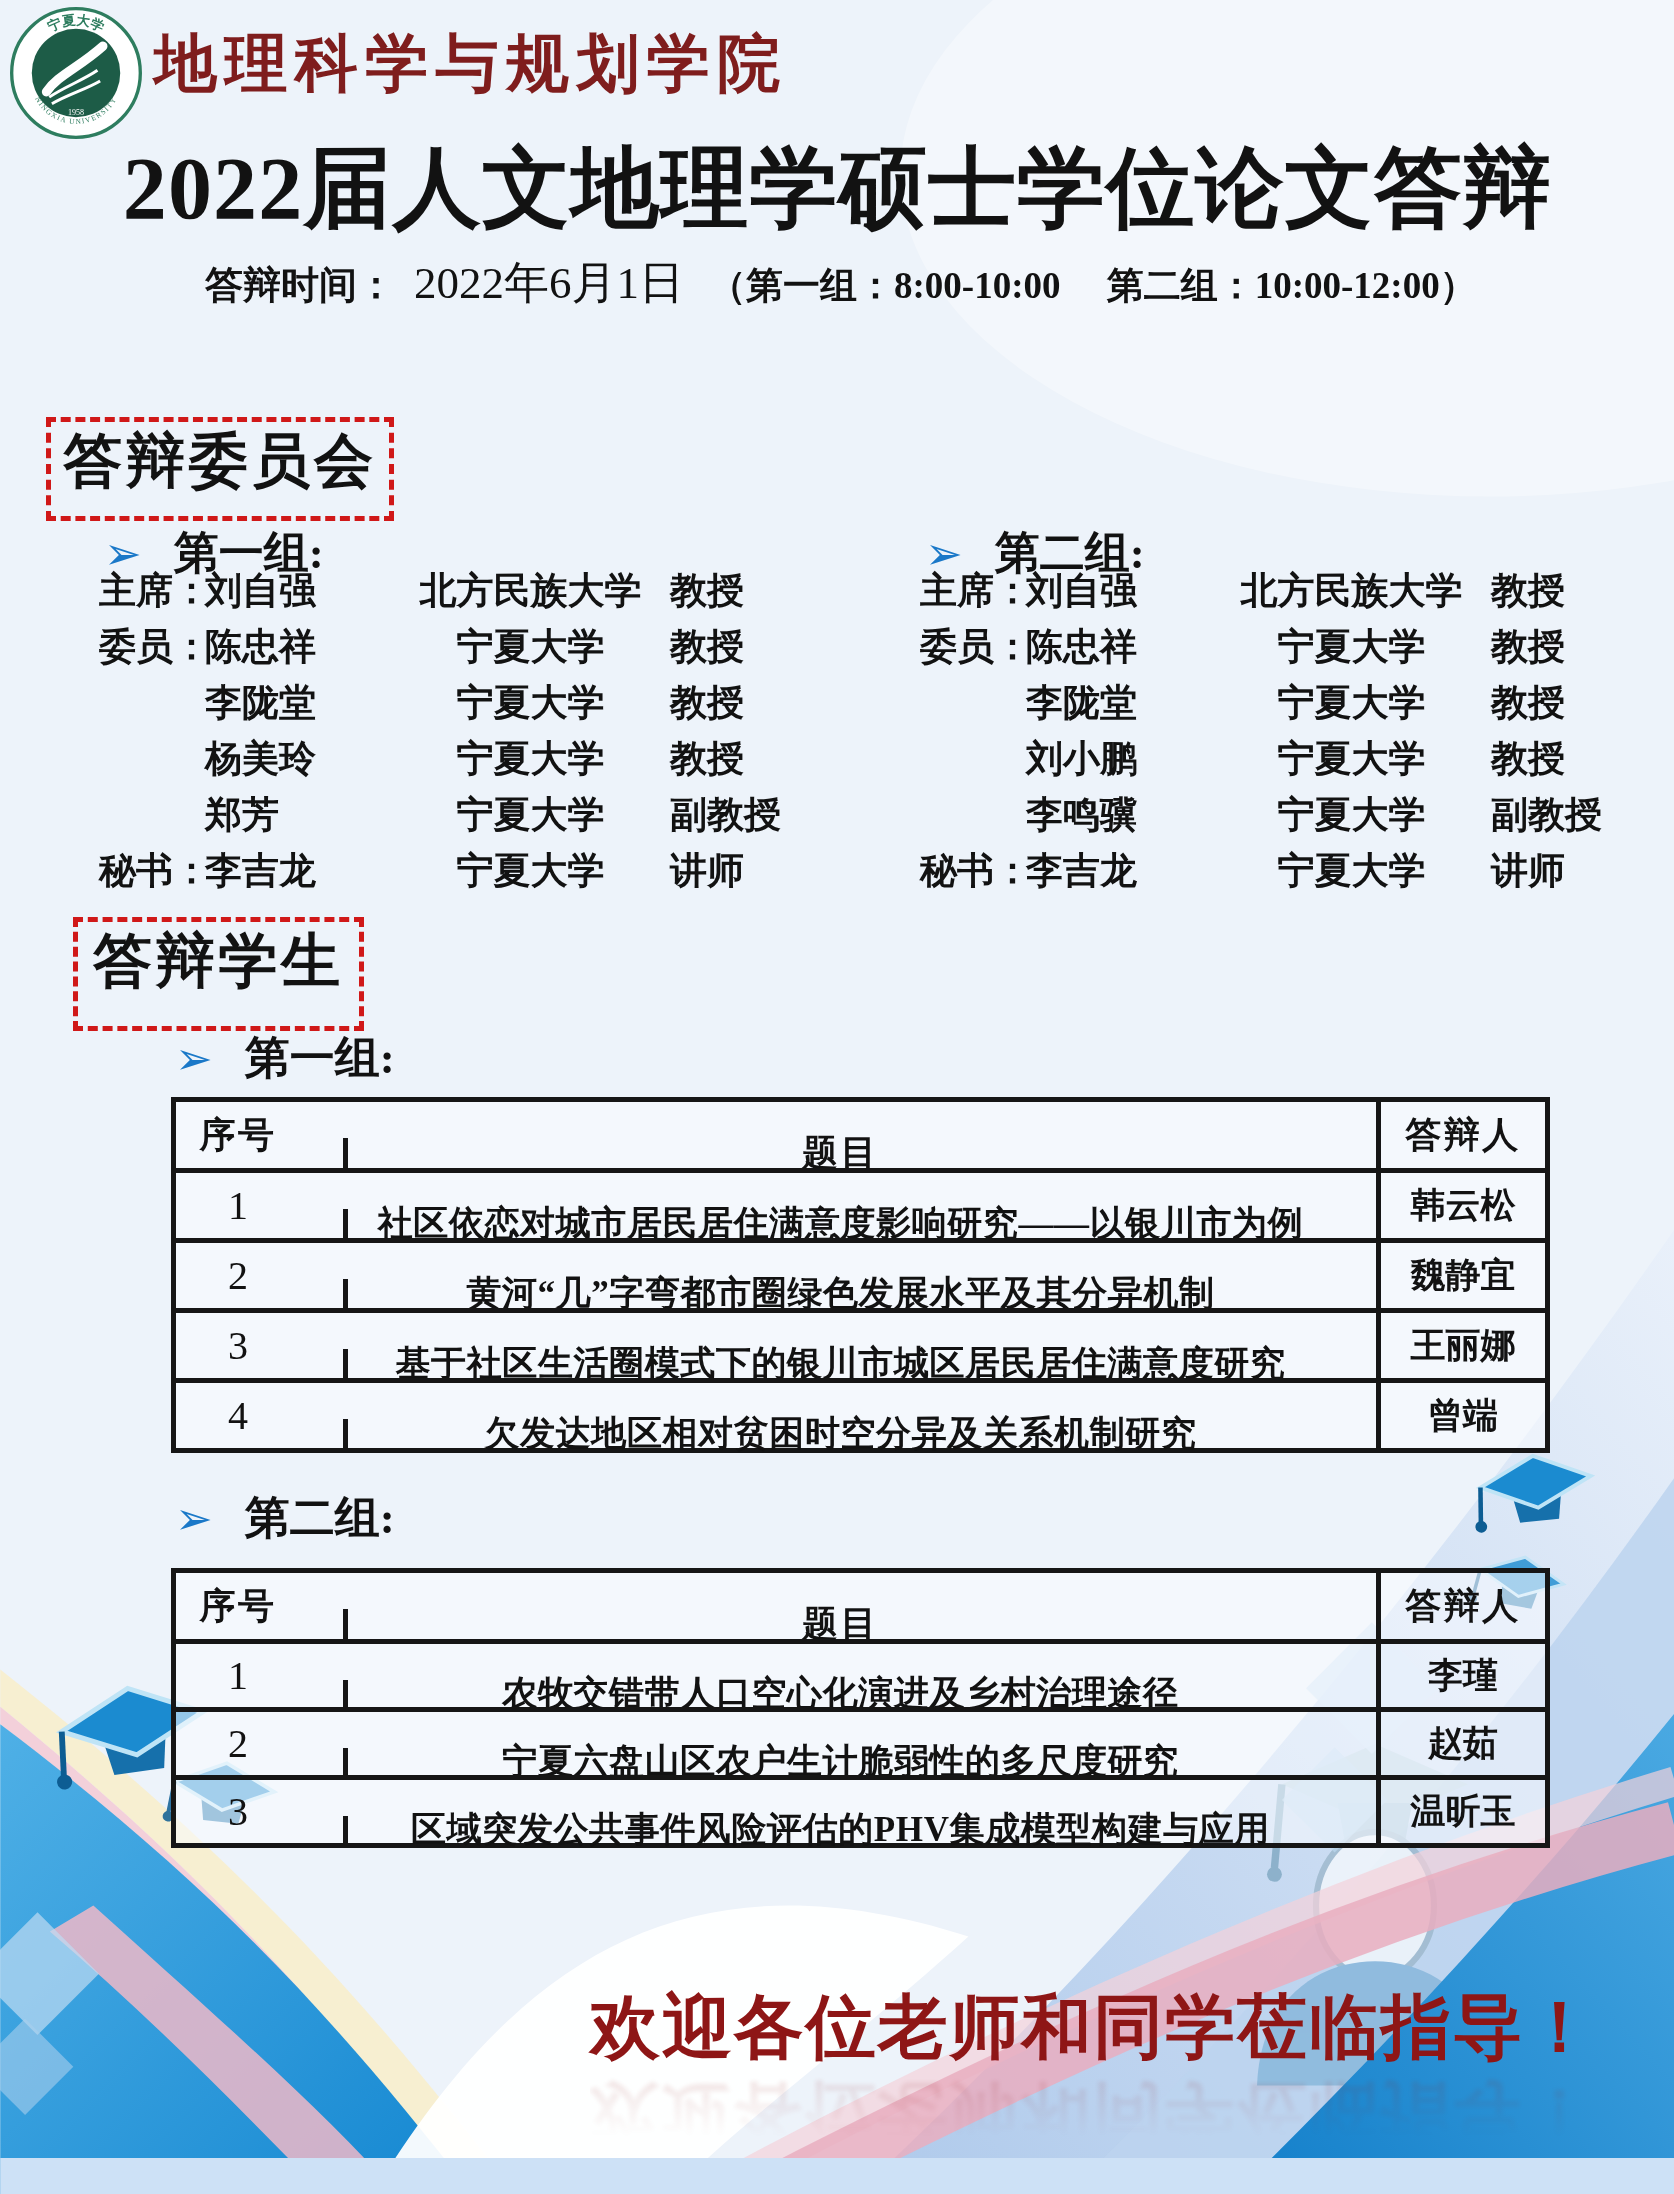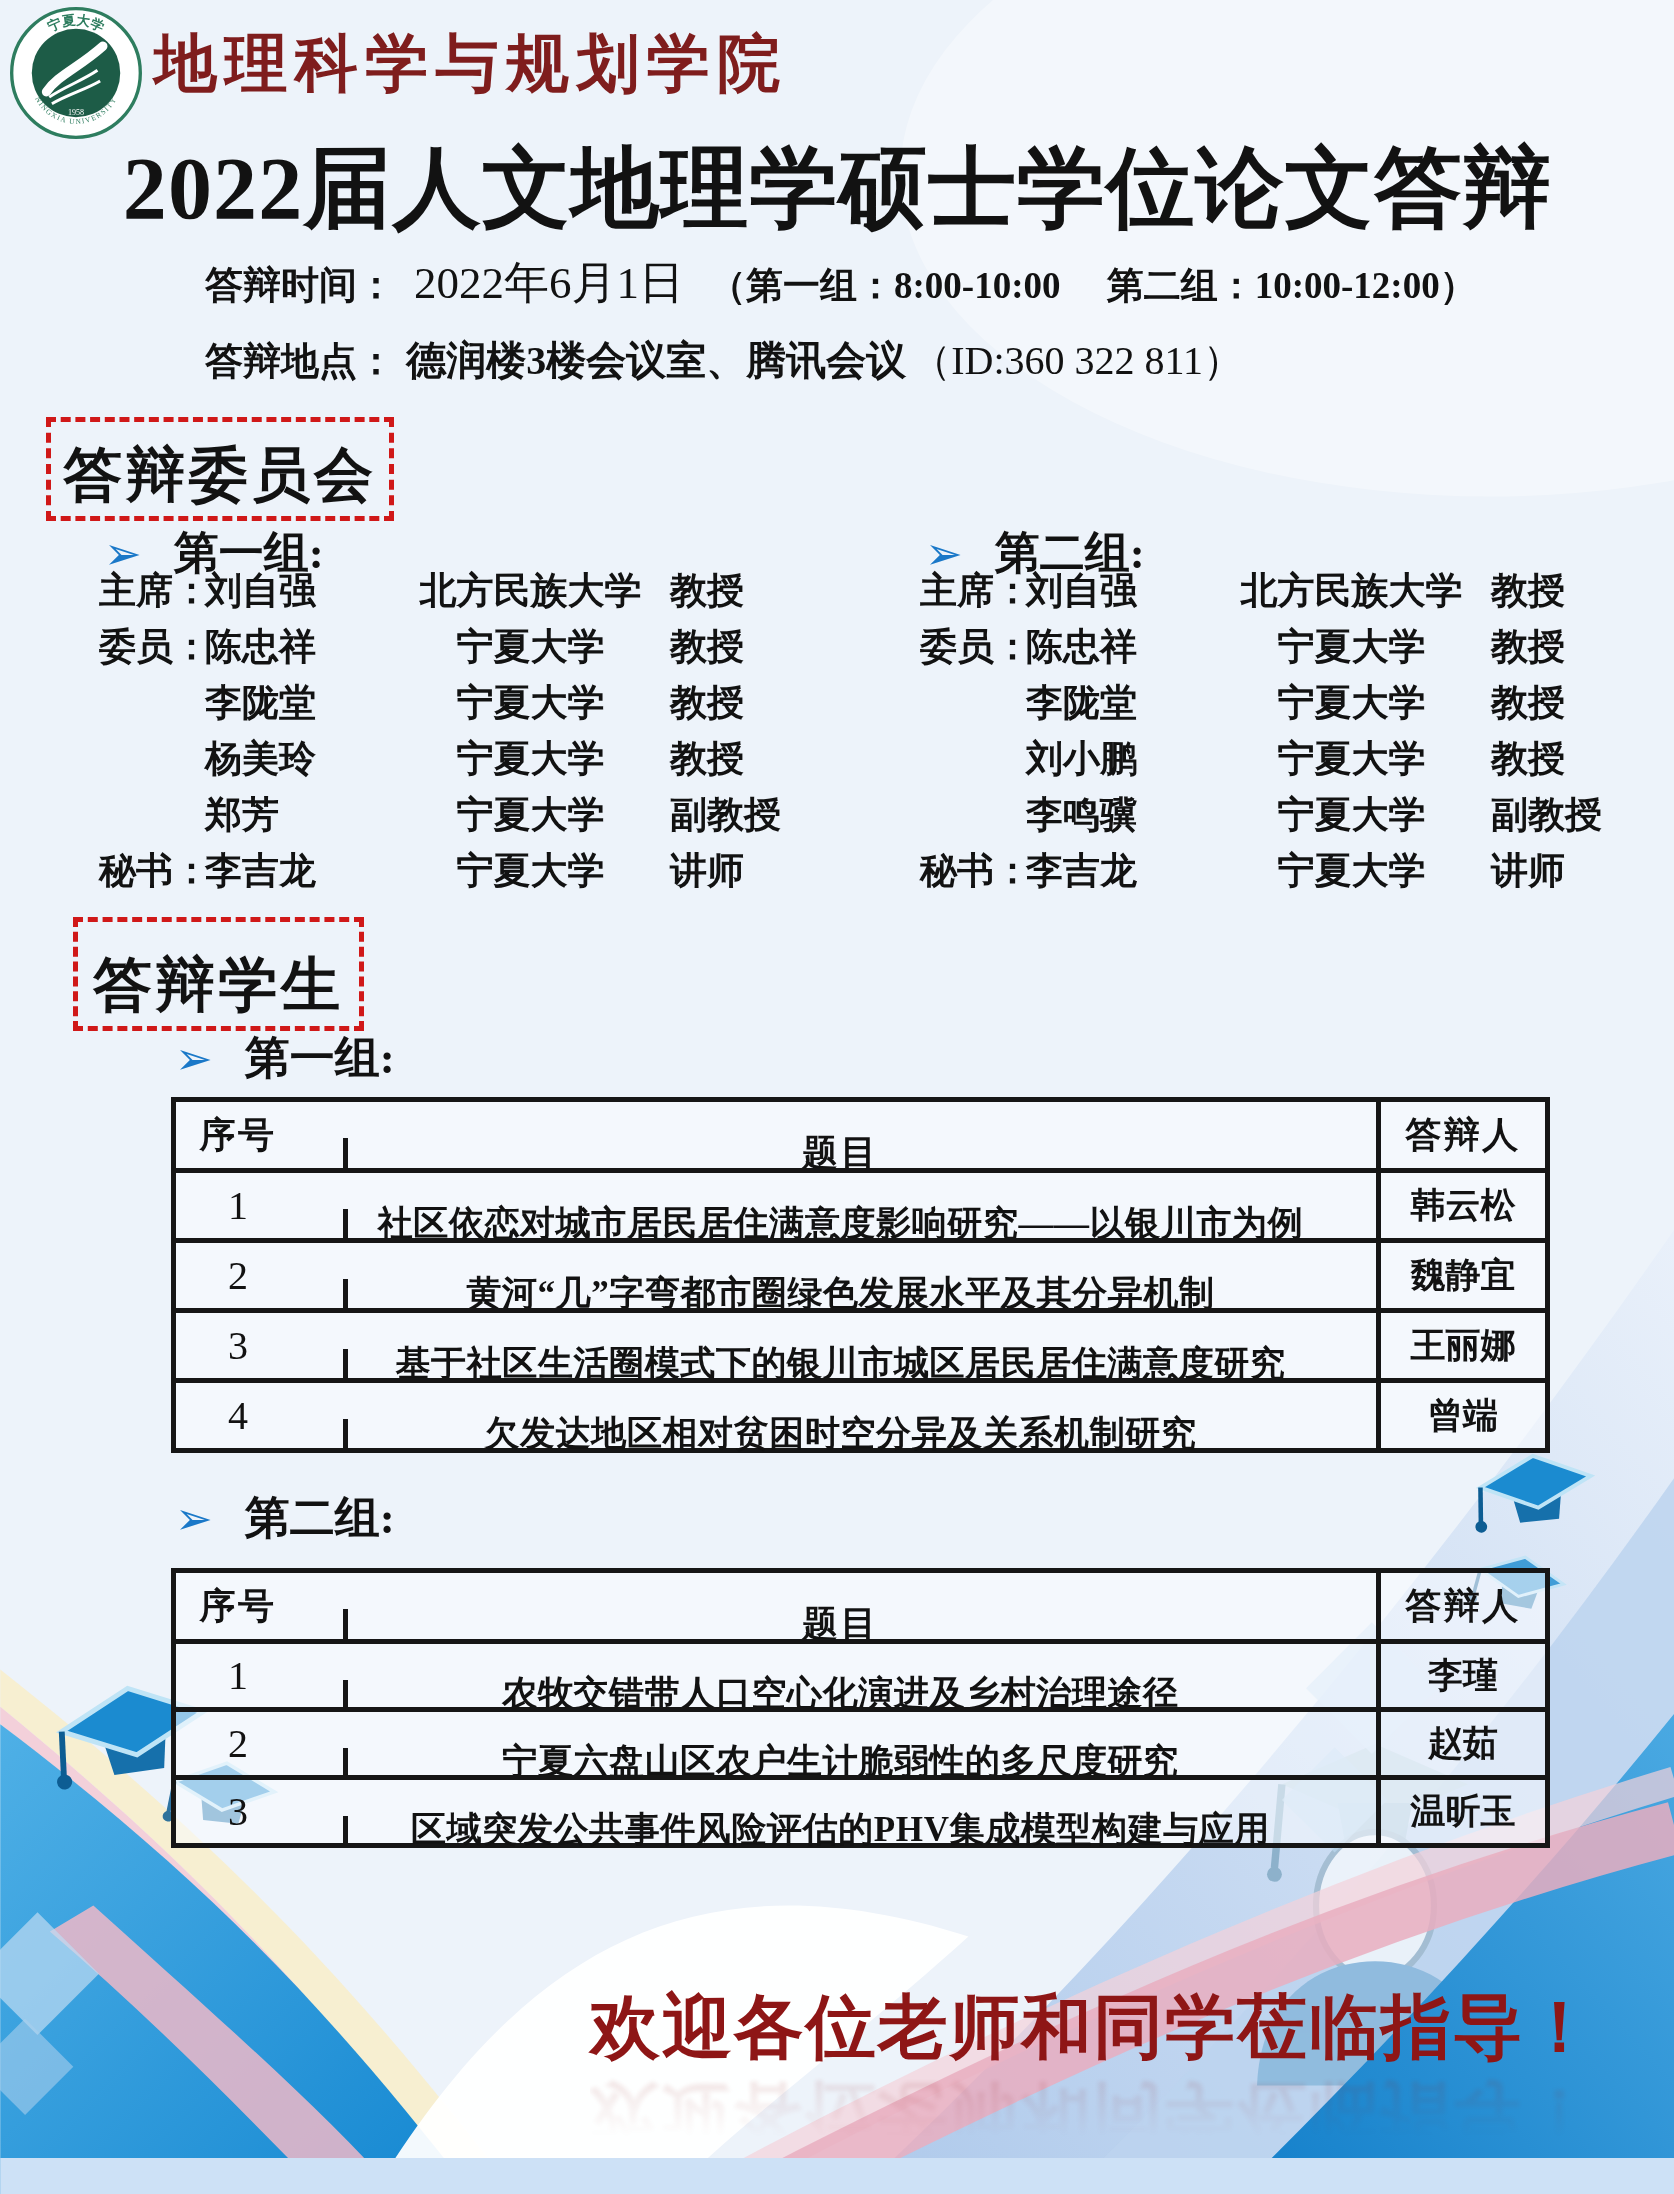--- a/index.html
+++ b/index.html
@@ -18,21 +18,21 @@
 
   .infoline{left:205px;white-space:nowrap;display:flex;align-items:baseline;}
   .time-line{top:253px;font-family:Liberation Serif, serif;}
   .loc-line{top:333px;}
   .info-label{font-size:38px;font-weight:700;}
   .info-value{font-size:45px;margin-left:19px;}
   .info-detail{font-size:37px;font-weight:700;margin-left:25px;}
   .loc-value{font-size:40px;font-weight:700;margin-left:11.2px;}
   .loc-id{font-size:40px;font-weight:400;margin-left:5px;}
 
-  .secbox{border:5px dashed #d01818;display:flex;align-items:flex-end;justify-content:center;}
+  .secbox{border:5px dashed #d01818;display:flex;align-items:flex-start;justify-content:center;}
   .secbox span{font-size:59px;font-weight:700;letter-spacing:3.7px;}
   .sec-committee{left:46px;top:417px;width:338px;height:94px;}
   .sec-students{left:73px;top:917px;width:281px;height:104px;}
 
   .group-head{display:flex;align-items:center;white-space:nowrap;}
   .bullet{color:#1a78c8;font-size:45px;margin-right:32px;font-family:"DejaVu Sans",sans-serif;}
   .group-head .gh-label{font-size:45px;font-weight:700;}
   .cg1-head{left:104px;top:523px;}
   .cg2-head{left:925px;top:523px;}
   .sg1-head{left:175px;top:1028px;}
@@ -182,25 +182,20 @@
 
     <div class="abs college">地理科学与规划学院</div>
     <div class="abs title">2022届人文地理学硕士学位论文答辩</div>
 
     <div class="abs infoline time-line">
       <span class="info-label">答辩时间：</span>
       <span class="info-value">2022年6月1日</span>
       <span class="info-detail">（第一组：8:00-10:00　 第二组：10:00-12:00）</span>
     </div>
 
-    <div class="abs infoline loc-line">
-      <span class="info-label">答辩地点：</span>
-      <span class="loc-value">德润楼3楼会议室、腾讯会议</span>
-      <span class="loc-id">（ID:360 322 811）</span>
-    </div>
 
     <div class="abs secbox sec-committee">
       <span>答辩委员会</span>
     </div>
 
     <div class="abs group-head cg1-head">
       <span class="bullet">➢</span>
       <span class="gh-label">第一组:</span>
     </div>
     <div class="abs mem-list cg1-list">

